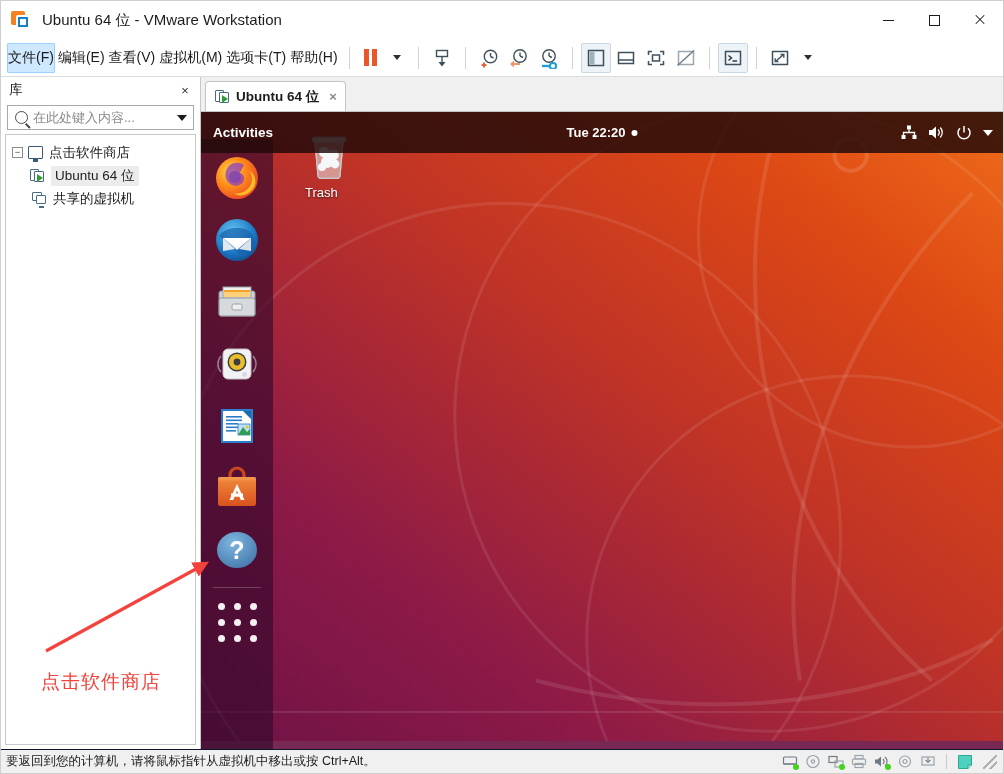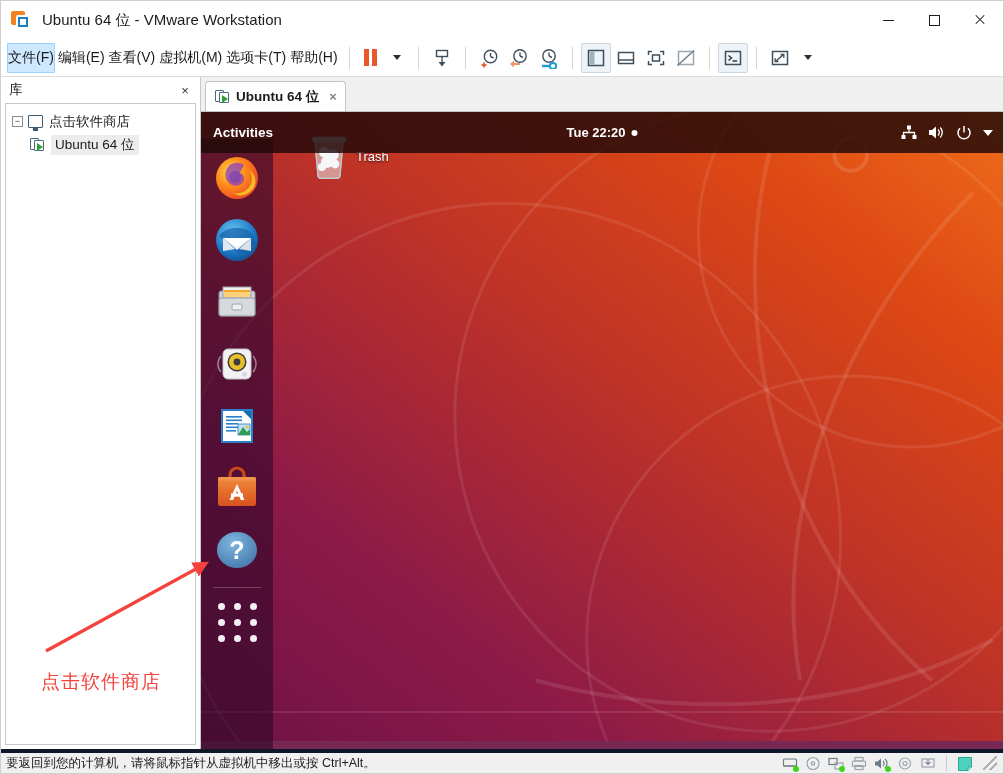--- a/index.html
+++ b/index.html
@@ -243,39 +243,39 @@
   .dock-grid {
     position: absolute; bottom: 14px; left: 12px; width: 48px; height: 48px;
     display: grid; grid-template-columns: repeat(3, 1fr); grid-template-rows: repeat(3, 1fr);
     place-items: center;
   }
   .dock-grid i { width: 7px; height: 7px; border-radius: 50%; background: #f4f0f2; display: block; }
 
   
   .desk-icon {
     position: absolute; left: 104px; top: 18px; width: 86px; z-index: 3;
-    display: flex; align-items: center; gap: 3px;
+    display: flex; flex-direction: column; gap: 3px;
   }
   .desk-icon .cap {
     font-size: 13px; color: #fff; text-shadow: 0 1px 2px rgba(0,0,0,0.7);
     font-family: "Liberation Sans", sans-serif;
   }
 
   
   .annot { position: absolute; left: 0; top: 0; width: 1004px; height: 774px; z-index: 40; pointer-events: none; }
   .annot-text {
     position: absolute; left: 40px; top: 668px; z-index: 41;
     color: #f4433c; font-size: 19px; letter-spacing: 1px;
     font-family: "Liberation Sans", "DejaVu Sans", sans-serif;
   }
 
   
   .statusbar {
     height: 24px; min-height: 24px; display: flex; align-items: center;
-    background: #f0f0f0; border-top: 4px solid #0f172a;
+    background: #f0f0f0; border-top: 1px solid #0f172a;
     font-size: 12.5px; color: #1c1c1c; padding-left: 5px;
   }
   .statusbar .msg { flex: 1; white-space: nowrap; }
   .status-icons { display: flex; align-items: center; gap: 7px; padding-right: 4px; }
   .status-icons .si { position: relative; width: 16px; height: 15px; }
   .si .dot-g {
     position: absolute; right: -1px; bottom: -1px; width: 6px; height: 6px;
     border-radius: 50%; background: #41d41a;
   }
   .status-sep { width: 1px; height: 15px; background: #c9c9c9; margin: 0 3px; }
@@ -424,34 +424,47 @@
   </div>
 
   <div class="body">
 
     <div class="sidebar">
       <div class="sb-head">
         <div class="lbl">库</div>
         <div class="sb-close">×</div>
       </div>
 
+      <div class="sb-search">
+        <span class="mag"></span>
+        <input type="text" placeholder="在此处键入内容..." style="">
+        <span class="dd"></span>
+      </div>
 
       <div class="sb-tree">
         <div class="tree-row">
           <span class="expander">−</span>
           <span class="ic-monitor"></span>
           <span>点击软件商店</span>
         </div>
         <div class="tree-row indent">
           <span class="ic-vm">
             <span class="f1"></span>
               <span class="f2"></span>
               <span class="play"></span>
           </span>
           <span class="sel">Ubuntu 64 位</span>
+        </div>
+        <div class="tree-row indent2">
+          <span style="width:16px;flex:none;"></span>
+          <span class="ic-shared">
+            <span class="a"></span>
+              <span class="b"></span>
+          </span>
+          <span>共享的虚拟机</span>
         </div>
       </div>
     </div>
 
     <div class="vmpane">
 
       <div class="tabstrip">
         <div class="vmtab">
           <span class="ic-vm">
             <span class="f1"></span>

